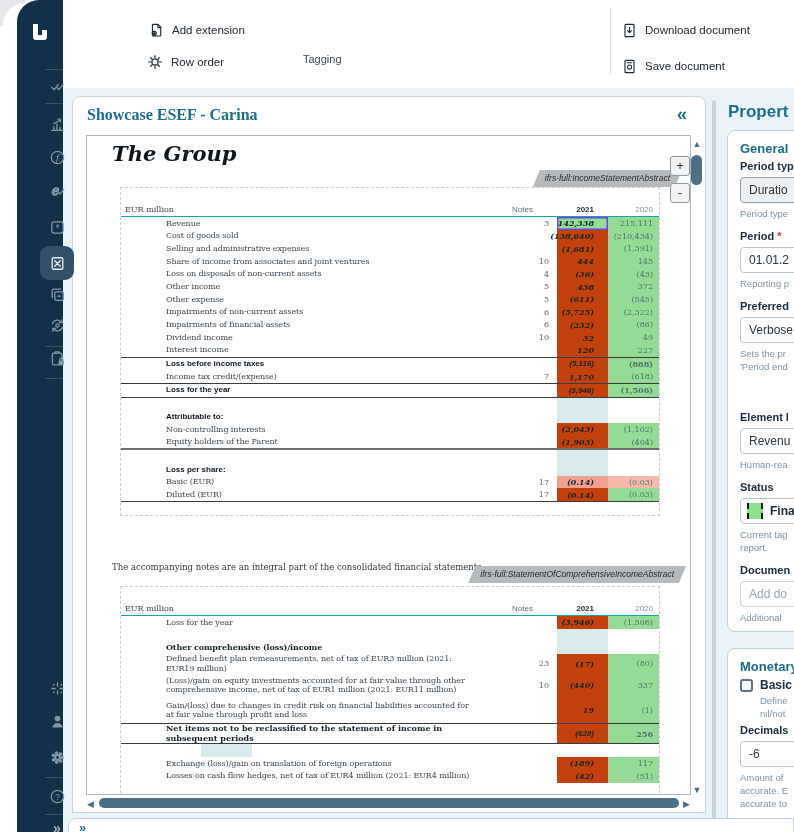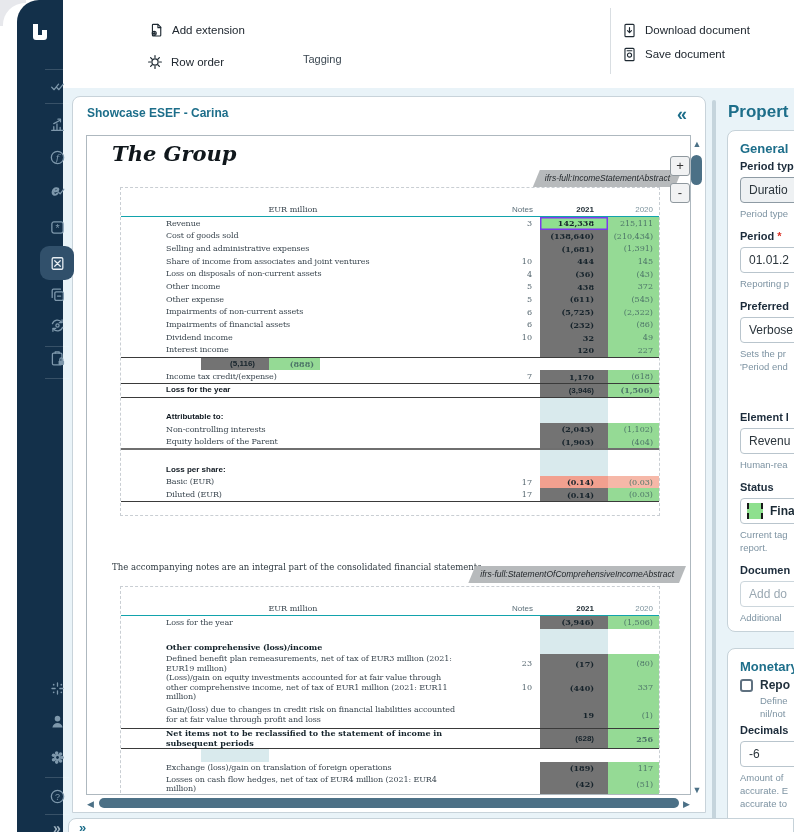--- a/index.html
+++ b/index.html
@@ -18,44 +18,44 @@
   
   .toolbar{position:absolute;left:63px;top:0;right:0;height:88px;background:#fff;border-bottom:1px solid #dde3e7;}
   .tb-btn{position:absolute;display:flex;align-items:center;gap:7px;height:20px;color:#202830;font-size:11.5px;cursor:default;}
   .tb-btn svg{display:block;}
   .tb-cap{position:absolute;font-size:11px;color:#3c4852;white-space:nowrap;}
   .tb-sep{position:absolute;width:1px;background:#d9dee2;}
   
   .content{position:absolute;left:63px;top:88px;right:0;bottom:0;background:#e9f3f8;}
   
   .panel{position:absolute;left:72px;top:96px;width:634px;height:717px;background:#fff;border:1px solid #c8d3da;border-radius:8px 8px 0 0;box-sizing:border-box;}
-  .panel-title{position:absolute;left:14px;top:9px;font-size:12px;font-weight:600;color:#1d6e8a;}
+  .panel-title{position:absolute;left:14px;top:9px;font-size:16px;font-weight:600;color:#1d6e8a;font-family:Liberation Serif, serif;}
   .panel-collapse{position:absolute;right:18px;top:7px;font-size:18px;font-weight:700;color:#1d6e8a;}
   .page{position:absolute;left:13px;top:38px;width:605px;height:660px;background:#fff;border:1px solid #aeb8bf;box-sizing:border-box;overflow:hidden;}
   .zbtn{position:absolute;width:20px;height:20px;background:#f1f2f3;border:1px solid #8f989e;border-radius:3px;box-sizing:border-box;text-align:center;line-height:17px;font-size:13px;color:#333;}
   
   .vs-arrow{position:absolute;font-size:9px;color:#4b7086;width:14px;text-align:center;}
   .vs-thumb{position:absolute;width:11px;height:30px;background:#4b7086;border-radius:6px;}
   .hs-bar{position:absolute;height:10px;background:#4b7086;border-radius:5px;}
   .hs-arrow{position:absolute;font-size:9px;color:#4b7086;}
   
   .group-h1{position:absolute;left:25px;top:5px;font-family:"DejaVu Serif",serif;font-weight:700;font-style:italic;font-size:21px;color:#10171c;}
   .tagbadge{position:absolute;height:17px;background:#b7babc;color:#1f2428;font-size:8.5px;font-style:italic;line-height:17px;padding:0 12px;clip-path:polygon(7px 0,100% 0,calc(100% - 7px) 100%,0 100%);white-space:nowrap;font-family:"Liberation Sans",sans-serif;}
   .dashbox{position:absolute;left:33px;width:540px;border:1px dashed #c9ced3;box-sizing:border-box;background:#fff;}
   .thead{display:flex;align-items:flex-end;height:26px;border-bottom:1.5px solid #12a3ac;font-size:8px;color:#3b4750;padding-bottom:2px;}
-  .thead .lbl{flex:1;padding-left:4px;font-family:"DejaVu Serif",serif;text-align:center;}
+  .thead .lbl{flex:1;padding-left:4px;font-family:"DejaVu Serif",serif;}
   .thead .note{width:72px;text-align:right;padding-right:8px;color:#5c6f79;}
   .thead .v21{width:67px;text-align:right;padding-right:14px;font-weight:700;color:#1d2a32;box-sizing:border-box;}
   .thead .v20{width:51px;text-align:right;padding-right:6px;color:#7e949e;box-sizing:border-box;}
   .row{display:flex;align-items:stretch;min-height:12.7px;font-family:"DejaVu Serif",serif;font-size:8px;color:#3b4750;}
   .row .lbl{flex:1;padding-left:4px;display:flex;align-items:center;line-height:1.2;letter-spacing:-0.1px;margin-left:41px;}
   .row .note{width:72px;text-align:right;padding-right:8px;display:flex;align-items:center;justify-content:flex-end;color:#55666f;}
-  .row .v21{width:68px;display:flex;align-items:center;justify-content:flex-end;padding-right:14px;box-sizing:border-box;font-weight:700;color:#16232b;}
+  .row .v21{width:51px;display:flex;align-items:center;justify-content:flex-end;padding-right:14px;box-sizing:border-box;font-weight:700;color:#16232b;font-style:italic;}
   .row .v20{width:51px;display:flex;align-items:center;justify-content:flex-end;padding-right:6px;box-sizing:border-box;color:#4d7568;}
-  .b-green .v21{background:#737373;}
+  .b-green .v21{background:#c2410c;}
   .b-green .v20{background:#95da95;}
   .b-pale .v21{background:#d9eaed;}
   .b-red .v21{background:#f2a08f;}
   .b-red .v20{background:#f6b8a8;}
   .v21.sel{box-shadow:inset 0 0 0 1.5px #7c3aed;background:#8fe18f;}
   .s-total-top{border-top:1px solid #3a3a3a;}
   .s-total-both{border-top:1px solid #3a3a3a;border-bottom:1px solid #3a3a3a;}
   .s-heavy-bottom{border-bottom:2px solid #6f6f6f;}
   .s-solid-bottom{border-bottom:1px solid #3a3a3a;}
   .s-total-top .lbl,.s-total-both .lbl,.s-subhead .lbl{font-family:"Liberation Sans",sans-serif;font-weight:700;font-size:8px;color:#0f1820;letter-spacing:0;}
@@ -228,21 +228,21 @@
     <span>Row order</span>
   </div>
   <div class="tb-sep" style="left:547px;top:8px;height:66px"></div>
   <div class="tb-btn" style="left:558px;top:20px">
     <svg width="17" height="17" viewBox="0 0 18 18" fill="none" stroke="#1f2a33" stroke-width="1.2" stroke-linecap="round" stroke-linejoin="round">
       <rect x="4.2" y="2.5" width="9.6" height="13" rx="1"></rect>
       <path d="M9 6v5M6.9 9.2L9 11.3l2.1-2.1"></path>
     </svg>
     <span>Download document</span>
   </div>
-  <div class="tb-btn" style="left:558px;top:44px">
+  <div class="tb-btn" style="left:558px;top:56px">
     <svg width="17" height="17" viewBox="0 0 18 18" fill="none" stroke="#1f2a33" stroke-width="1.2" stroke-linecap="round" stroke-linejoin="round">
       <rect x="4.2" y="2.5" width="9.6" height="13" rx="1"></rect>
       <circle cx="9" cy="9.6" r="2.2"></circle>
         <path d="M6.5 5h5"></path>
     </svg>
     <span>Save document</span>
   </div>
   <div class="tb-cap" style="left:240px;top:53px;width:140px;text-align:left">Tagging</div>
 
 </header>
@@ -325,20 +325,21 @@
             <span class="v21">32</span>
             <span class="v20">49</span>
           </div>
           <div class="row b-green">
             <span class="lbl">Interest income</span>
             <span class="note"></span>
             <span class="v21">120</span>
             <span class="v20">227</span>
           </div>
           <div class="row b-green s-total-top">
+            <span class="lbl">Loss before income taxes</span>
             <span class="note"></span>
             <span class="v21">(5,116)</span>
             <span class="v20">(888)</span>
           </div>
           <div class="row b-green">
             <span class="lbl">Income tax credit/(expense)</span>
             <span class="note">7</span>
             <span class="v21">1,170</span>
             <span class="v20">(618)</span>
           </div>
@@ -522,21 +523,21 @@
 
   <div class="f-label">Documen</div>
   <div class="f-input ph">Add do</div>
   <div class="f-help">Additional</div>
 </section>
 
 <section class="card" style="top:648px;height:260px">
   <h3>Monetary</h3>
   <div class="chk-row" style="margin-top:4px">
     <span class="chk"></span>
-    <span class="chk-label">Repo</span>
+    <span class="chk-label">Basic</span>
   </div>
   <div class="f-help chk-help">
     <div>Define</div>
     <div>nil/not</div>
   </div>
   <div class="f-label" style="margin-top:4px">Decimals</div>
   <div class="f-input">-6</div>
   <div class="f-help">
     <div>Amount of</div>
     <div>accurate. E</div>

